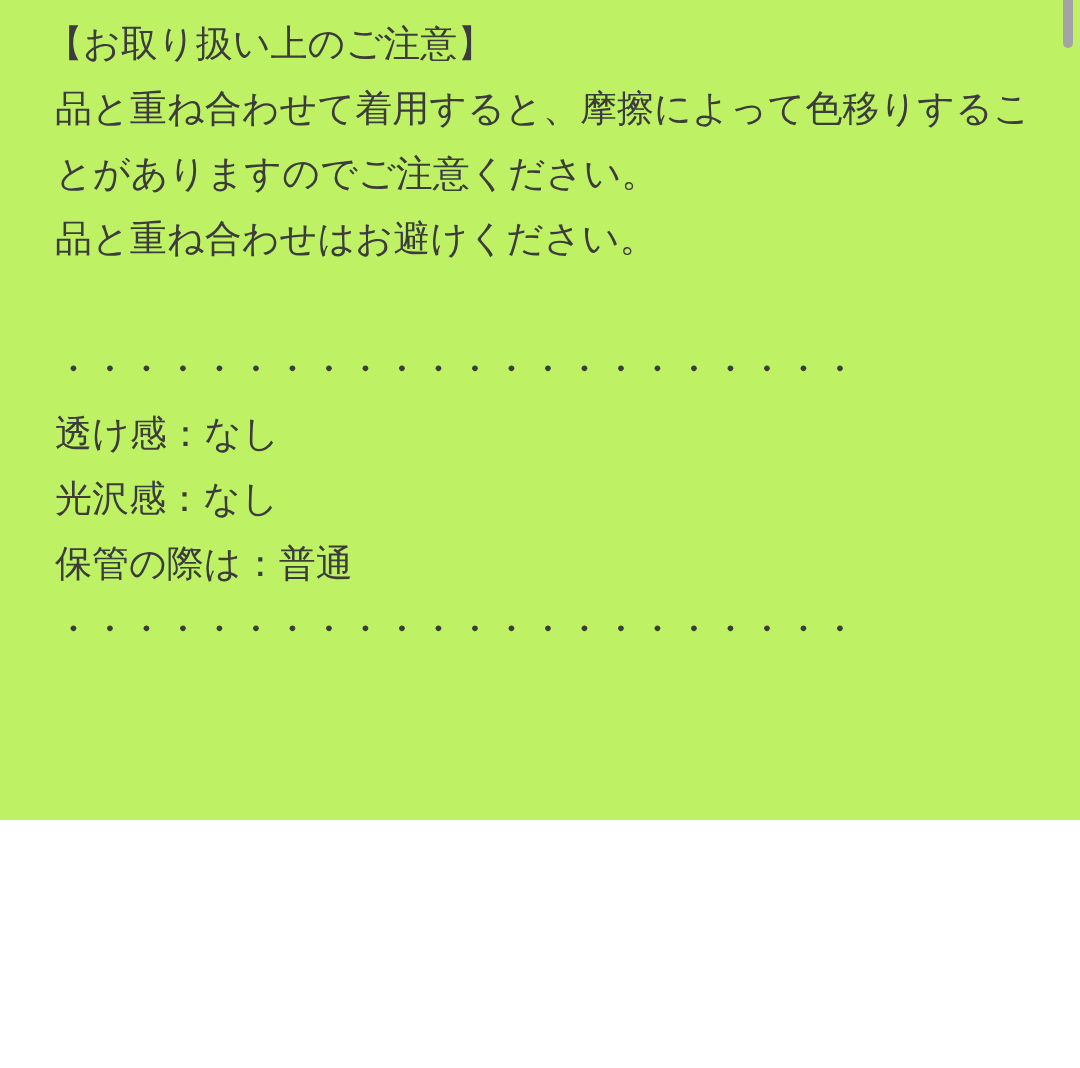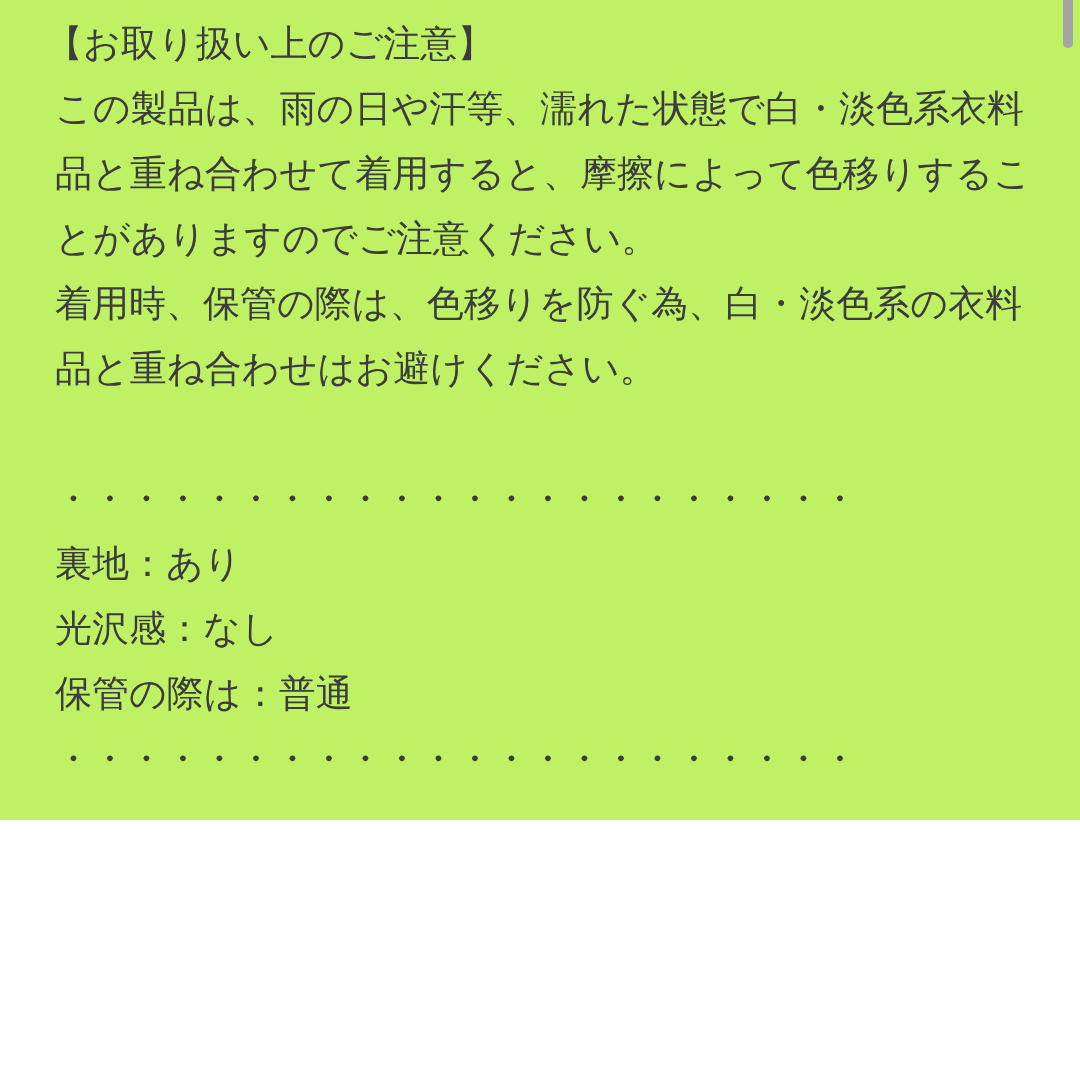--- a/index.html
+++ b/index.html
@@ -50,32 +50,30 @@
   }
 </style>
 </head>
 <body>
 
 <div class="screen">
   <div class="text-block">
 
     <div class="line heading">【お取り扱い上のご注意】</div>
 
-    <div class="line">この製品は、雨の日や汗等、濡れた状態で白・淡色系衣料</div>
     <div class="line">品と重ね合わせて着用すると、摩擦によって色移りするこ</div>
     <div class="line">とがありますのでご注意ください。</div>
-    <div class="line">着用時、保管の際は、色移りを防ぐ為、白・淡色系の衣料</div>
     <div class="line">品と重ね合わせはお避けください。</div>
 
     <div class="line blank"></div>
 
     <div class="line dots">・・・・・・・・・・・・・・・・・・・・・・</div>
 
+    <div class="line spec"><span>透け感</span><span>：</span><span>なし</span></div>
 
-    <div class="line spec"><span>裏地</span><span>：</span><span>あり</span></div>
 
 
     <div class="line spec"><span>光沢感</span><span>：</span><span>なし</span></div>
 
     <div class="line spec"><span>保管の際は</span><span>：</span><span>普通</span></div>
 
     <div class="line dots">・・・・・・・・・・・・・・・・・・・・・・</div>
 
   </div>
 

